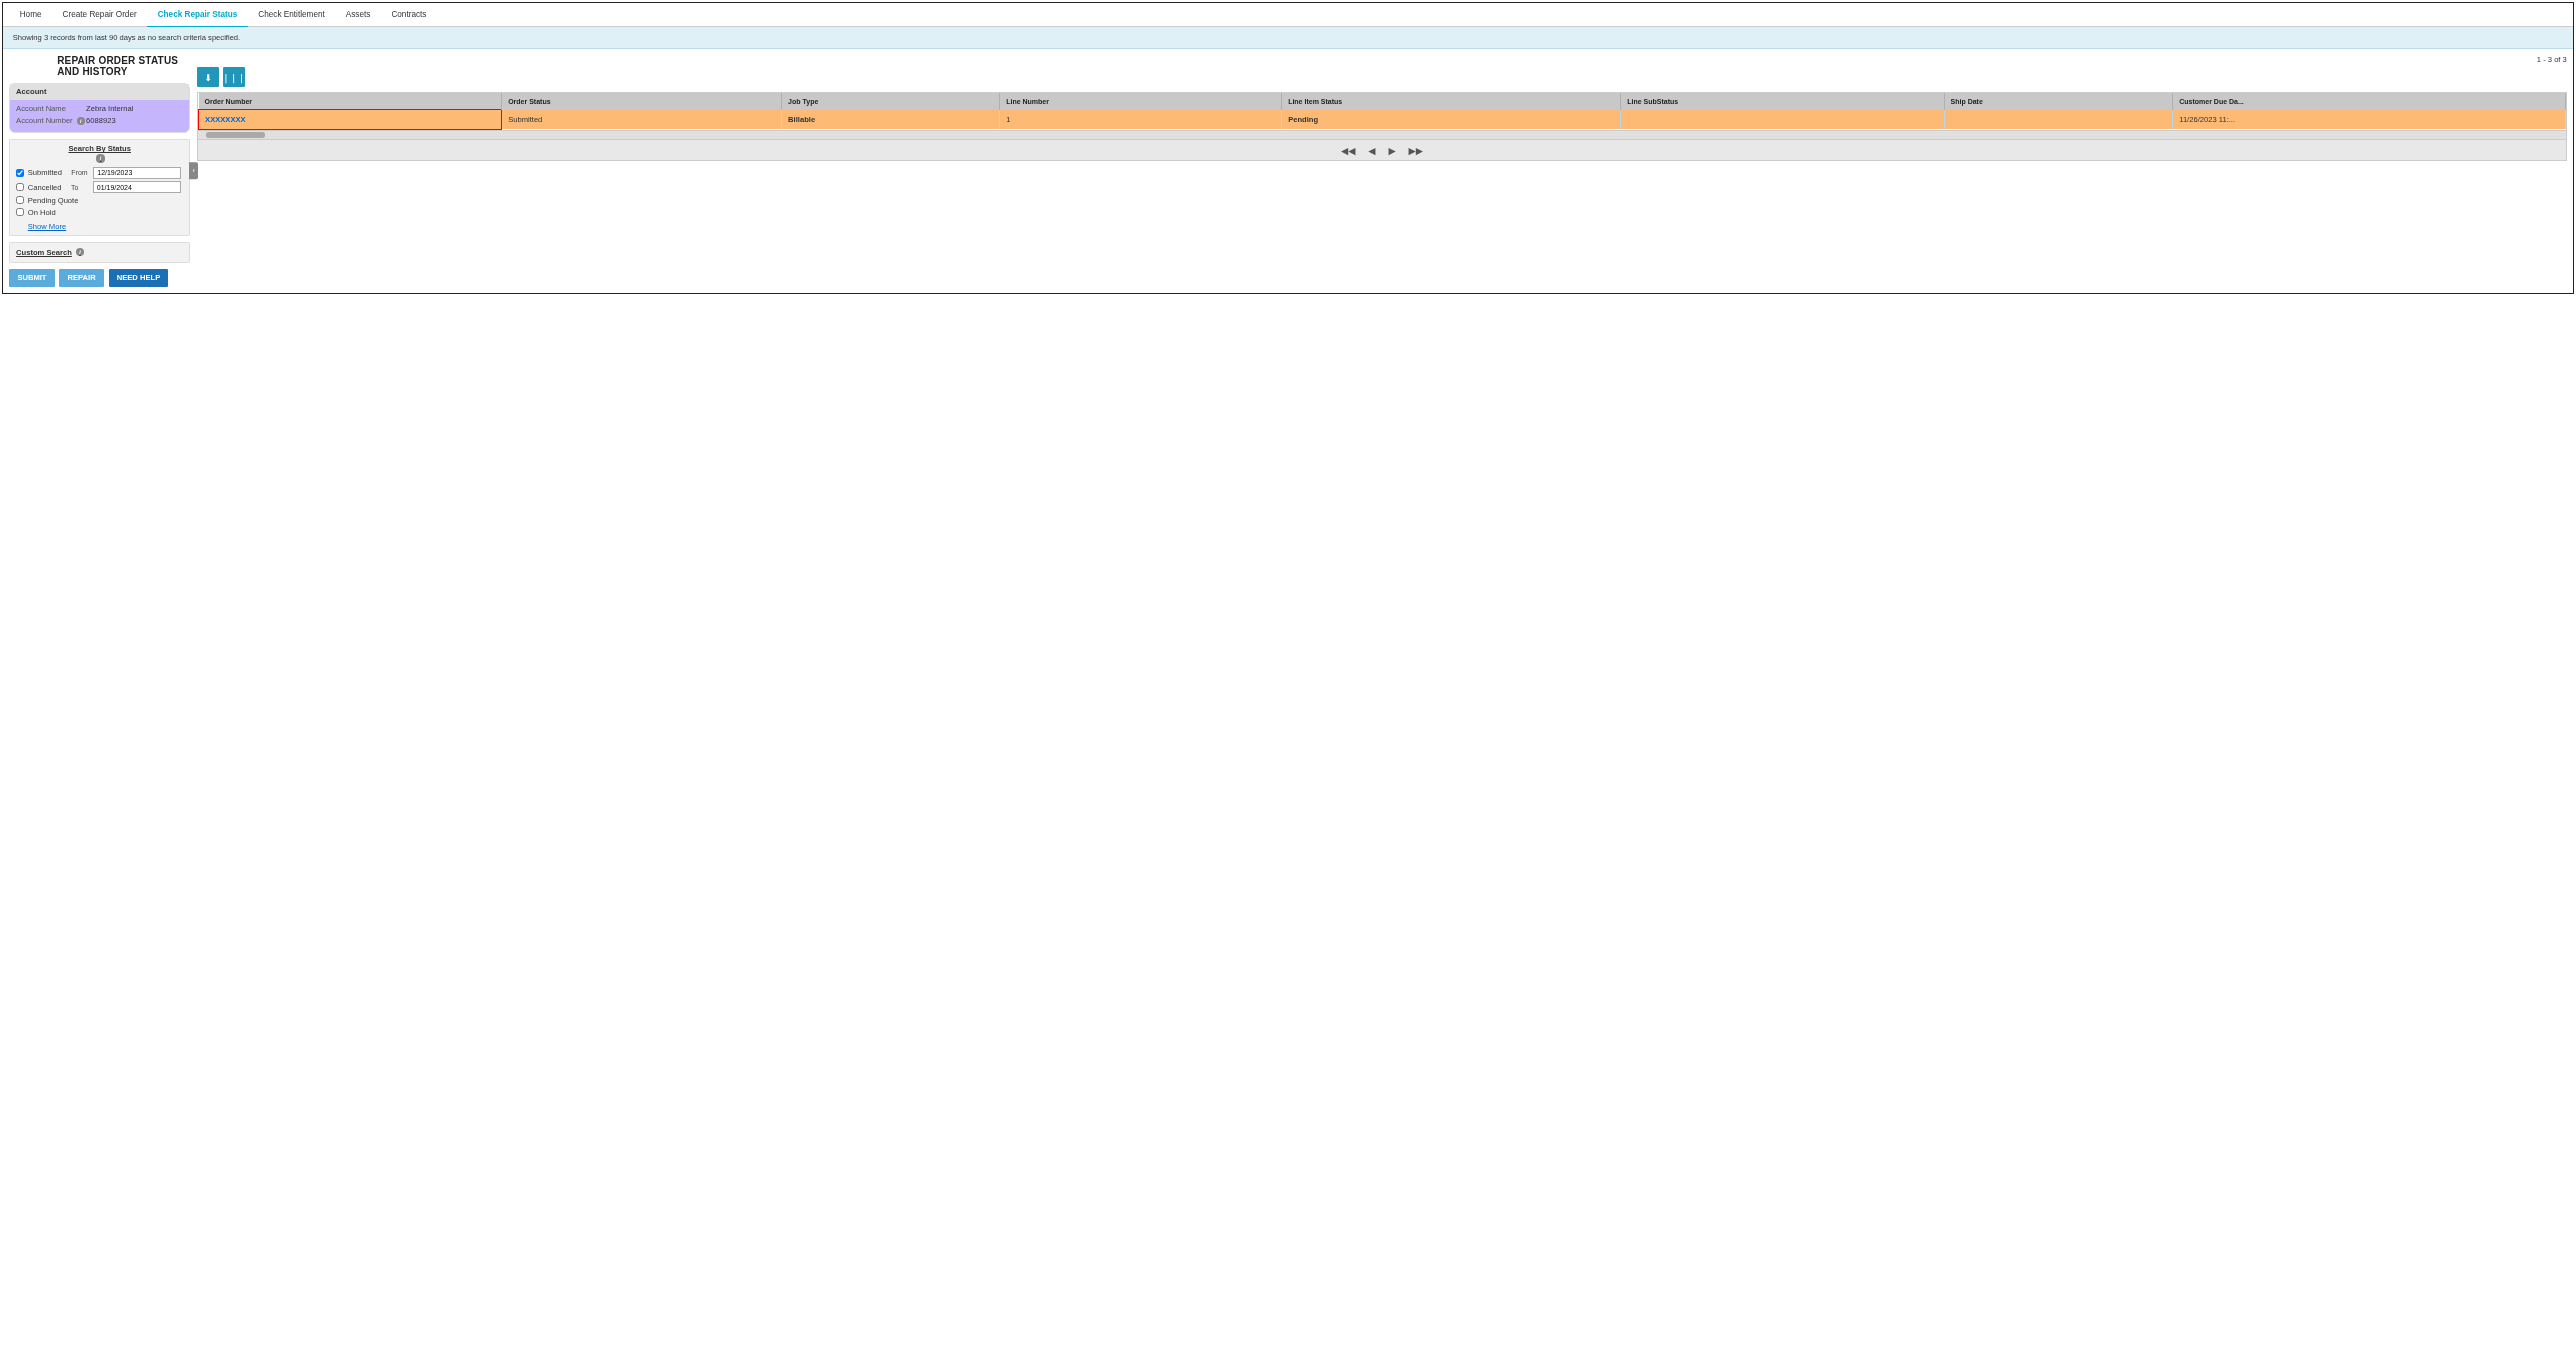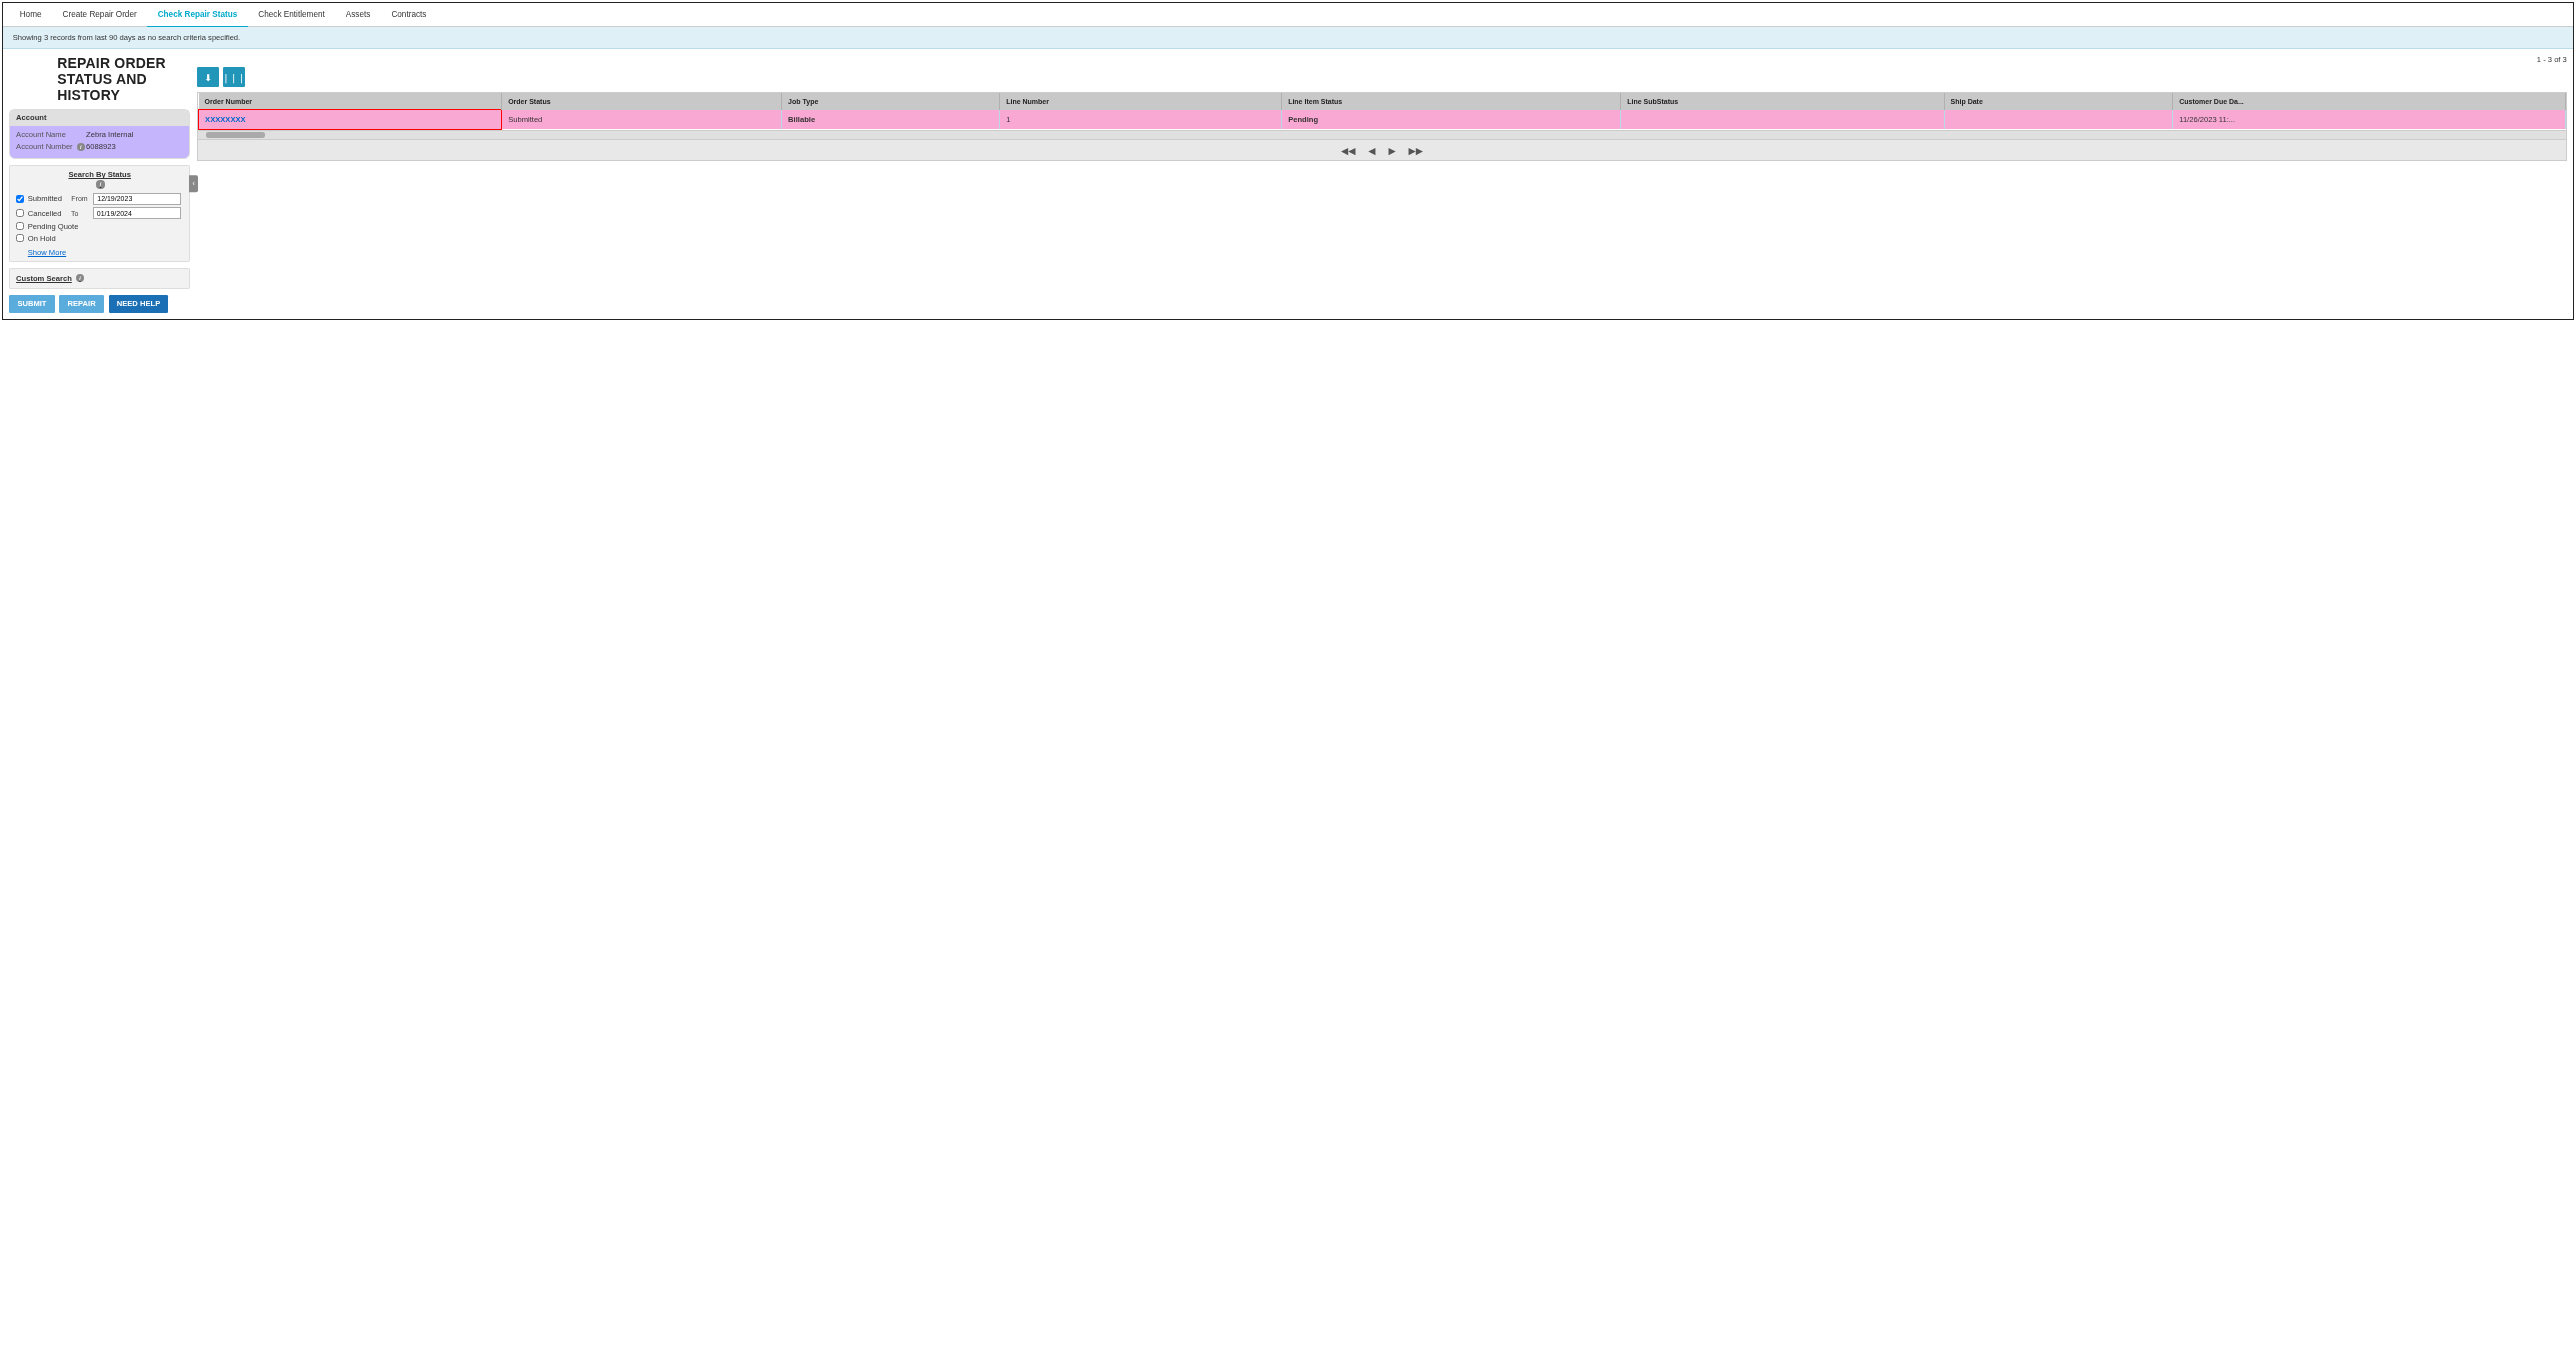--- a/index.html
+++ b/index.html
@@ -44,21 +44,21 @@
       gap: 7px;
     }
 
     
     .left-panel {
       width: 181px;
       flex-shrink: 0;
     }
 
     .section-title {
-      font-size: 14px;
+      font-size: 10px;
       font-weight: bold;
       color: #222;
       margin-bottom: 5.9px;
       text-transform: uppercase;
       letter-spacing: 0.2px;
       padding-left: 48px;
     }
 
     .account-box {
       background: #c4b5fd;
@@ -250,21 +250,21 @@
     thead th {
       padding: 4.7px 5.9px;
       text-align: left;
       font-size: 7px;
       font-weight: bold;
       color: #222;
       border-right: 0.6px solid #b0b0b0;
       white-space: nowrap;
     }
     tbody tr {
-      background: #f9a8d4;
+      background: #fdba74;
     }
     tbody td {
       padding: 4.7px 5.9px;
       font-size: 7.6px;
       border-right: 0.6px solid #b8d8e8;
       vertical-align: middle;
     }
     .order-number-cell {
       color: #0066cc;
       font-weight: bold;

